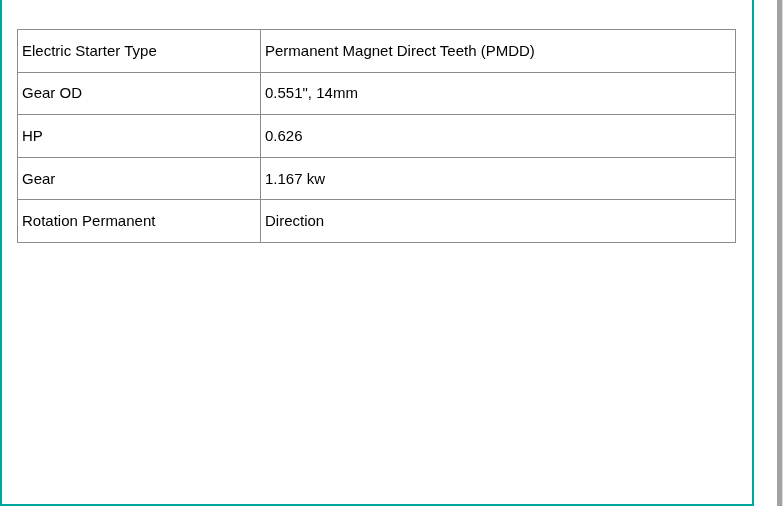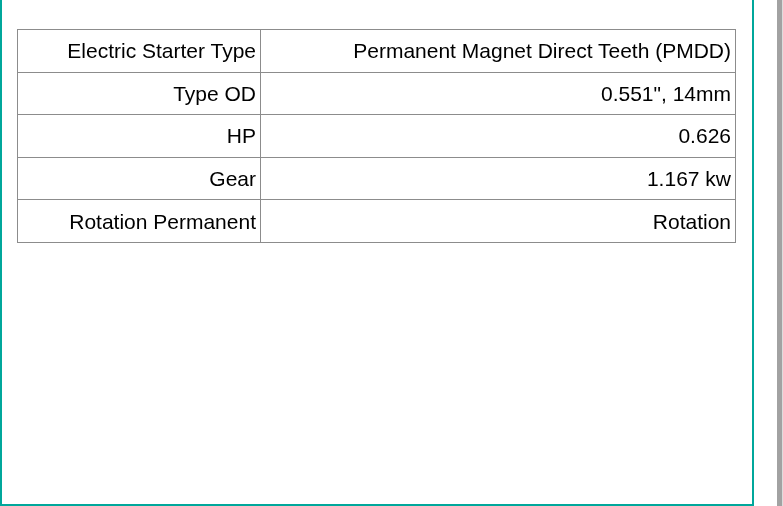--- a/index.html
+++ b/index.html
@@ -46,23 +46,23 @@
     left: 17px;
     top: 29px;
     width: 718px;
     border-collapse: collapse;
     table-layout: fixed;
   }
   table.spec-table td {
     border: 1px solid var(--table-border, #8c8c8c);
     height: 41.6px;
     padding: 0 4px;
-    text-align: right;
+    text-align: left;
     vertical-align: middle;
-    font-size: 21px;
+    font-size: 15px;
     line-height: 1.2;
     color: var(--text-color, #000000);
     overflow: hidden;
     white-space: nowrap;
   }
   col.label-col { width: 243px; }
   col.value-col { width: 475px; }
 </style>
 </head>
 <body style="--page-bg: #ffffff; --accent: #00a79b; --table-border: #8c8c8c; --scroll-track: #a2a2a2; --scroll-edge: #dcdcdc; --text-color: #000000;">
@@ -78,29 +78,29 @@
   <colgroup>
     <col class="label-col">
     <col class="value-col">
   </colgroup>
   <tbody>
       <tr>
         <td>Electric Starter Type</td>
         <td>Permanent Magnet Direct Teeth (PMDD)</td>
       </tr>
       <tr>
-        <td>Type OD</td>
+        <td>Gear OD</td>
         <td>0.551", 14mm</td>
       </tr>
       <tr>
         <td>HP</td>
         <td>0.626</td>
       </tr>
       <tr>
         <td>Gear</td>
         <td>1.167 kw</td>
       </tr>
       <tr>
         <td>Rotation Permanent</td>
-        <td>Rotation</td>
+        <td>Direction</td>
       </tr>
     </tbody>
 </table>
 
 </body></html>

